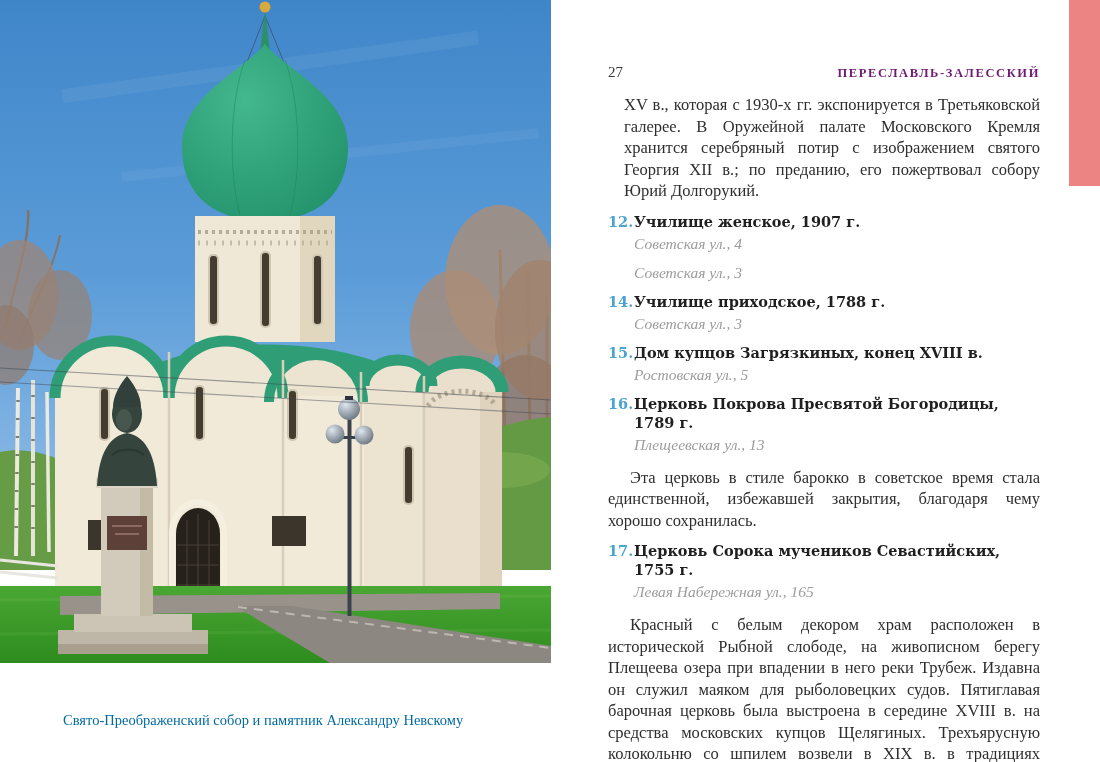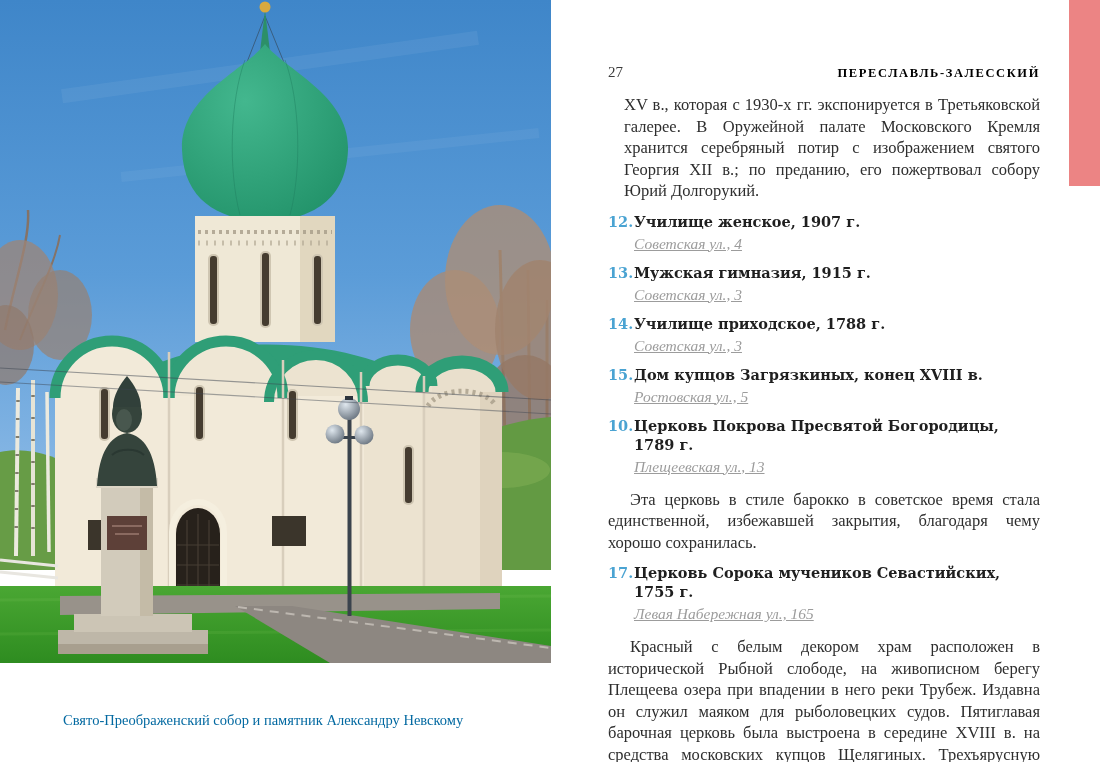--- a/index.html
+++ b/index.html
@@ -20,30 +20,30 @@
   .tab{
     position:absolute;left:1069px;top:0;width:31px;height:186px;background:#ec8484;
   }
   
   .col{
     position:absolute;left:608px;top:26px;width:432px;color:#2e2e2e;
   }
   .headrow{display:flex;justify-content:space-between;align-items:baseline;}
   .pagenum{font:15px/18px "Liberation Serif", serif;color:#3a3a3a;margin-top:37px;}
   .runhead{
-    font:bold 12.5px/18px "Liberation Serif", serif;color:#000000;letter-spacing:1.6px;
+    font:bold 12.5px/18px "Liberation Serif", serif;color:#701a75;letter-spacing:1.6px;
   }
   .para{
     margin:12px 0 0 16px;font:16.5px/21.5px "Liberation Serif", serif;text-align:justify;
   }
   .entry{margin-top:10px;}
   .entry-title{display:flex;font:bold 14.5px/19px "DejaVu Serif", serif;color:#1f1f1f;}
   .entry-num{flex:none;width:26px;font-weight:bold;color:#4aa3d2;}
   .entry-addr{
-    margin:3px 0 0 26px;font:italic 15.5px/19px "Liberation Serif", serif;color:#9c9c9c;text-decoration:underline;
+    margin:3px 0 0 26px;font:italic 15.5px/19px "Liberation Serif", serif;color:#9c9c9c;
   }
   .entry-note{
     margin:13px 0 0 0;font:16.5px/21.5px "Liberation Serif", serif;
     text-align:justify;text-indent:22px;color:#2e2e2e;
   }
 </style>
 </head>
 <body>
 
 <div class="photo">
@@ -233,24 +233,20 @@
 
   <div class="entry">
     <div class="entry-title">
       <span class="entry-num">12.</span>
       <span>Училище женское, 1907 г.</span>
     </div>
     <div class="entry-addr">Советская ул., 4</div>
   </div>
 
   <div class="entry">
-    <div class="entry-title">
-      <span class="entry-num">13.</span>
-      <span>Мужская гимназия, 1915 г.</span>
-    </div>
     <div class="entry-addr">Советская ул., 3</div>
   </div>
 
   <div class="entry">
     <div class="entry-title">
       <span class="entry-num">14.</span>
       <span>Училище приходское, 1788 г.</span>
     </div>
     <div class="entry-addr">Советская ул., 3</div>
   </div>
@@ -258,21 +254,21 @@
   <div class="entry">
     <div class="entry-title">
       <span class="entry-num">15.</span>
       <span>Дом купцов Загрязкиных, конец XVIII в.</span>
     </div>
     <div class="entry-addr">Ростовская ул., 5</div>
   </div>
 
   <div class="entry">
     <div class="entry-title">
-      <span class="entry-num">10.</span>
+      <span class="entry-num">16.</span>
       <span>Церковь Покрова Пресвятой Богородицы, 1789 г.</span>
     </div>
     <div class="entry-addr">Плещеевская ул., 13</div>
     <div class="entry-note">Эта церковь в стиле барокко в советское время стала единственной, избежавшей закрытия, благодаря чему хорошо сохранилась.</div>
   </div>
 
   <div class="entry">
     <div class="entry-title">
       <span class="entry-num">17.</span>
       <span>Церковь Сорока мучеников Севастийских, 1755 г.</span>

